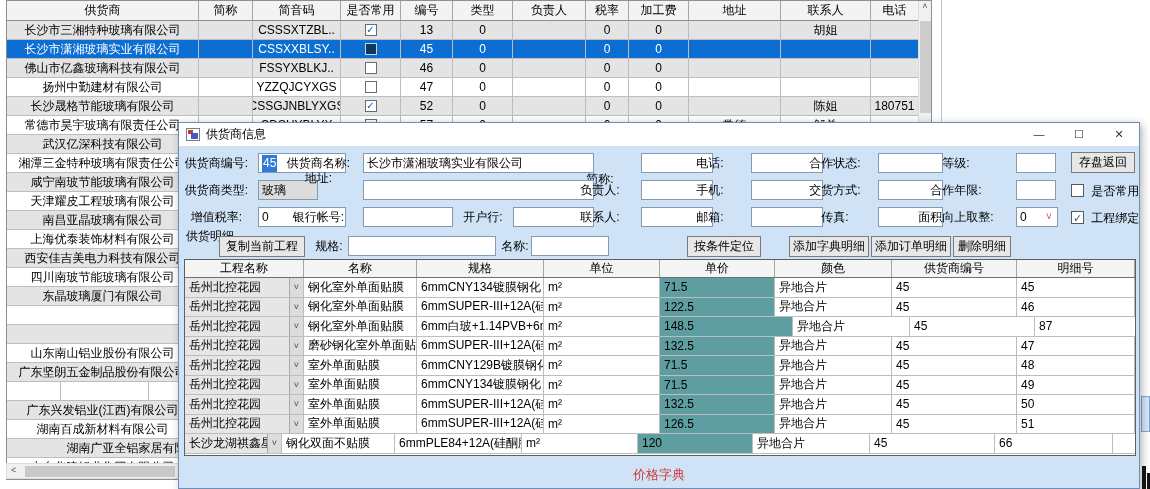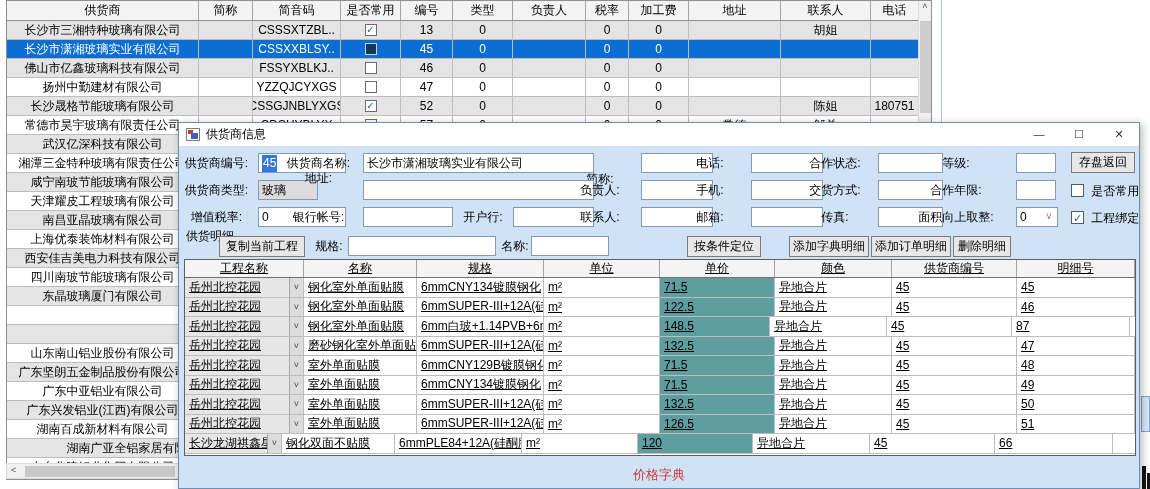--- a/index.html
+++ b/index.html
@@ -53,21 +53,21 @@
     align-items:center; justify-content:center; font-size:11px; color:#1a61b0; vertical-align:middle; }
   .cbx-wrap { position:absolute; height:20px; line-height:20px; white-space:nowrap; }
   .cbx-wrap .txt { margin-left:4px; vertical-align:middle; }
   .combo { position:absolute; height:20px; border:1px solid #849ab3; background:#fff; }
   .combo .v { position:absolute; left:3px; top:0; line-height:18px; }
   .combo .ar { position:absolute; right:1px; top:1px; bottom:1px; width:14px; text-align:center;
     line-height:16px; color:#b05a5a; font-size:10px; }
 
   
   #detail-table { position:absolute; left:5px; top:113px; width:952px; height:197px;
-    background:#fff; border:1px solid #5f5f5f; overflow:hidden;text-decoration:underline; }
+    background:#fff; border:1px solid #5f5f5f; overflow:hidden; }
   .dg-head { display:flex; height:18px; background:#f4f4f4; border-bottom:1px solid #707070; }
   .dg-head .dcell { justify-content:center; background:#f4f4f4; }
   .dg-row { display:flex; height:19.5px; border-bottom:1px solid #bdbdbd; }
   .dcell { flex:none; height:100%; border-right:1px solid #bdbdbd; display:flex; align-items:center;
     padding:0 4px; overflow:hidden; white-space:nowrap; }
   .dg-head .dcell { border-right:1px solid #a5a5a5; padding:0; }
   .dcell.price { background:#5f9ea0; }
   .dcell.pcombo { background:#e6e6e6; position:relative; padding-right:16px; }
   .pcombo .ar { position:absolute; right:0; top:0; bottom:0; width:14px; background:#dcdcdc;
     border-left:1px solid #a9a9a9; text-align:center; line-height:18px; font-size:9px; color:#444; }
@@ -373,21 +373,20 @@
           <div class="cell" style="width: 52px;"></div>
           <div class="cell" style="width: 60px;"></div>
           <div class="cell" style="width: 73px;"></div>
           <div class="cell" style="width: 43px;"></div>
           <div class="cell" style="width: 60px;"></div>
           <div class="cell" style="width: 92px;"></div>
           <div class="cell" style="width: 90px;"></div>
           <div class="cell" style="width: 48px;"></div>
         </div>
         <div class="bg-row">
-          <div class="cell" style="width: 192px;">广东中亚铝业有限公司</div>
           <div class="cell" style="width: 54px;"></div>
           <div class="cell" style="width: 88px;"></div>
           <div class="cell" style="width: 60px;"></div>
           <div class="cell" style="width: 52px;"></div>
           <div class="cell" style="width: 60px;"></div>
           <div class="cell" style="width: 73px;"></div>
           <div class="cell" style="width: 43px;"></div>
           <div class="cell" style="width: 60px;"></div>
           <div class="cell" style="width: 92px;"></div>
           <div class="cell" style="width: 90px;"></div>
@@ -572,21 +571,21 @@
               <div class="dcell price" style="width: 115px;">122.5</div>
               <div class="dcell" style="width: 117px;">异地合片</div>
               <div class="dcell" style="width: 125px;">45</div>
               <div class="dcell" style="width: 118px;">46</div>
             </div>
             <div class="dg-row">
               <div class="dcell pcombo" style="width: 119px;">岳州北控花园<span class="ar">˅</span></div>
               <div class="dcell" style="width: 113px;">钢化室外单面贴膜</div>
               <div class="dcell" style="width: 127px;">6mm白玻+1.14PVB+6mm...</div>
               <div class="dcell" style="width: 116px;">m²</div>
-              <div class="dcell price" style="width: 110px;">148.5</div>
+              <div class="dcell price" style="width: 133px;">148.5</div>
               <div class="dcell" style="width: 117px;">异地合片</div>
               <div class="dcell" style="width: 125px;">45</div>
               <div class="dcell" style="width: 118px;">87</div>
             </div>
             <div class="dg-row">
               <div class="dcell pcombo" style="width: 119px;">岳州北控花园<span class="ar">˅</span></div>
               <div class="dcell" style="width: 113px;">磨砂钢化室外单面贴膜</div>
               <div class="dcell" style="width: 127px;">6mmSUPER-III+12A(硅...</div>
               <div class="dcell" style="width: 116px;">m²</div>
               <div class="dcell price" style="width: 115px;">132.5</div>

